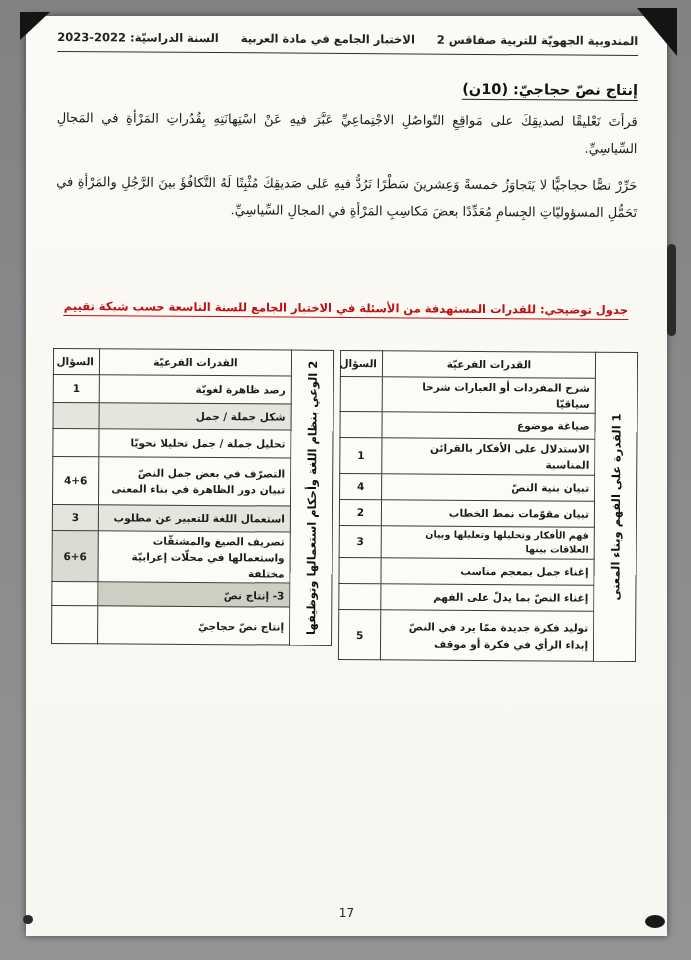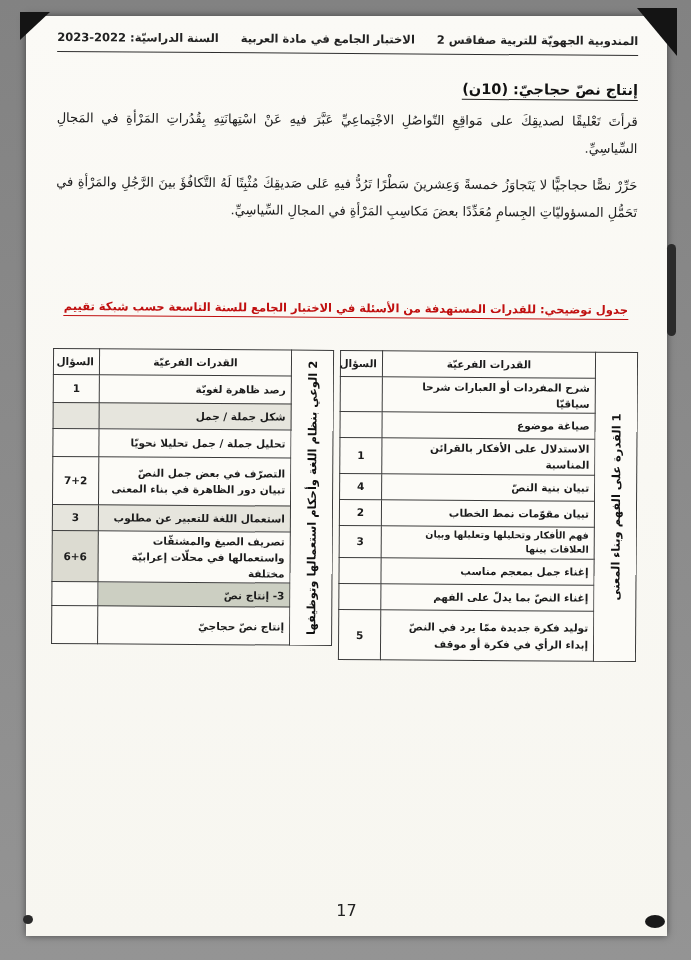--- a/index.html
+++ b/index.html
@@ -63,21 +63,21 @@
     position:absolute; left:50%; top:50%;
     transform:translate(-50%,-50%) rotate(-90deg);
     white-space:nowrap; font-size:11.5px; font-weight:bold; color:#111;
   }
   .shade-a { background:#e6e5dd !important; }
   .shade-b { background:#dcdbd1 !important; }
   .shade-c { background:#cccfc2 !important; }
 
   .pagenum {
     position:absolute; bottom:16px; left:0; right:0;
-    text-align:center; font-size:16px; color:#222; direction:ltr;
+    text-align:center; font-size:12px; color:#222; direction:ltr;
   }
 
   .art { position:absolute; background:#141414; }
   .art-tl { left:20px; top:12px; width:30px; height:28px; clip-path:polygon(0 0,100% 0,0 100%); }
   .art-tr { right:14px; top:8px; width:40px; height:48px; clip-path:polygon(0 0,100% 0,100% 100%); }
   .art-r  { right:15px; top:244px; width:9px; height:92px; border-radius:5px; background:#2b2b2b; }
   .art-br { right:26px; bottom:32px; width:20px; height:13px; border-radius:50%; background:#191919; }
   .art-bl { left:23px; bottom:36px; width:10px; height:9px; border-radius:50%; background:#2a2a2a; }
 </style>
 </head>
@@ -184,21 +184,21 @@
             <td class="capc shade-a">شكل جملة / جمل</td>
             <td class="qc shade-a"></td>
           </tr>
           <tr style="height:28px">
             <td class="capc">تحليل جملة / جمل تحليلا نحويّا</td>
             <td class="qc"></td>
           </tr>
           <tr style="height:48px">
             <td class="capc">التصرّف في بعض جمل النصّ
 تبيان دور الظاهرة في بناء المعنى</td>
-            <td class="qc">7+2</td>
+            <td class="qc">4+6</td>
           </tr>
           <tr style="height:26px">
             <td class="capc shade-a">استعمال اللغة للتعبير عن مطلوب</td>
             <td class="qc shade-a">3</td>
           </tr>
           <tr style="height:46px">
             <td class="capc">تصريف الصيغ والمشتقّات واستعمالها في محلّات إعرابيّة مختلفة</td>
             <td class="qc shade-b">6+6</td>
           </tr>
           <tr style="height:24px">

